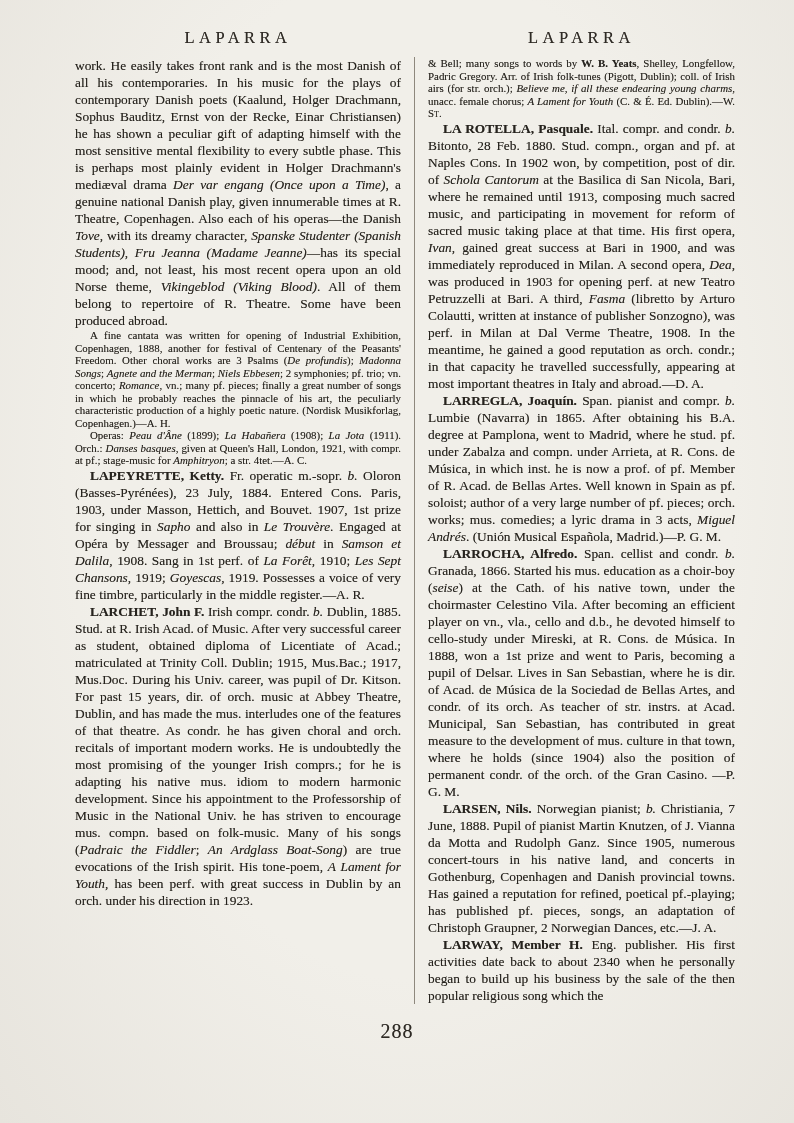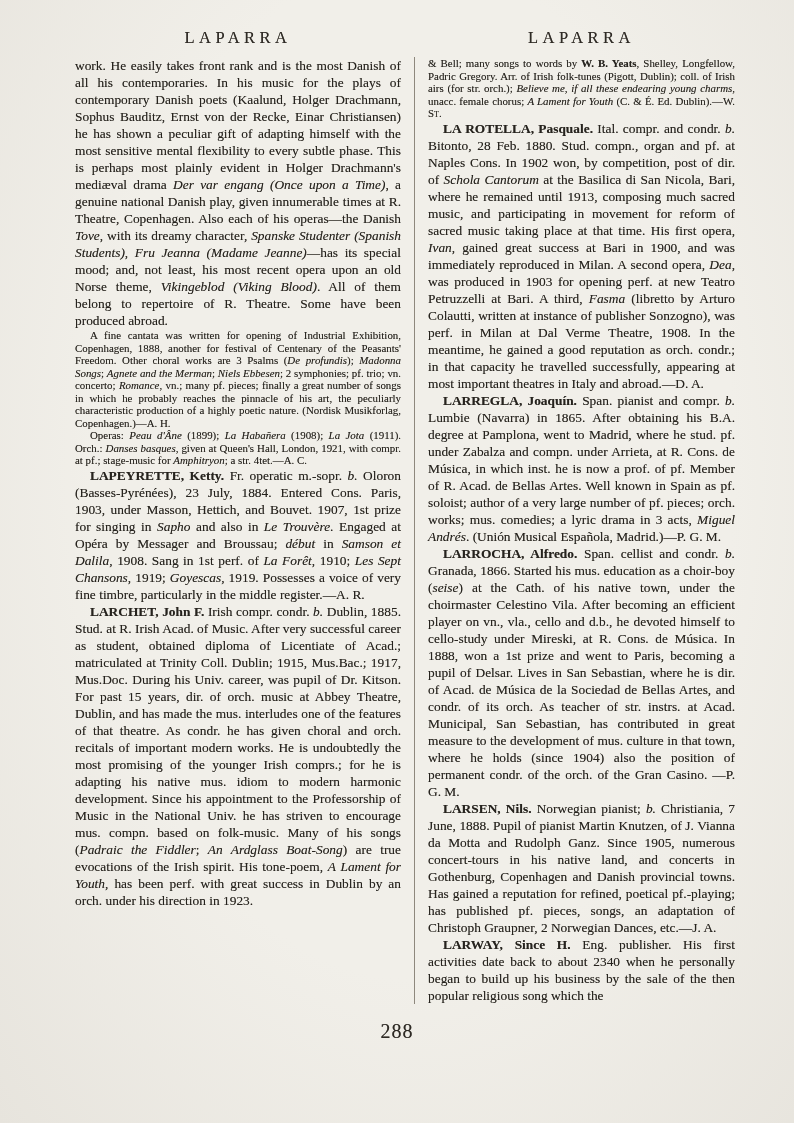--- a/index.html
+++ b/index.html
@@ -67,20 +67,20 @@
           <p class="block normal indent gap"><span class="b">LAPEYRETTE, Ketty.</span><span> Fr. operatic m.-sopr. </span><span class="i">b.</span><span> Oloron (Basses-Pyrénées), 23 July, 1884. Entered Cons. Paris, 1903, under Masson, Hettich, and Bouvet. 1907, 1st prize for singing in </span><span class="i">Sapho</span><span> and also in </span><span class="i">Le Trouvère</span><span>. Engaged at Opéra by Messager and Broussau; </span><span class="i">début</span><span> in </span><span class="i">Samson et Dalila</span><span>, 1908. Sang in 1st perf. of </span><span class="i">La Forêt</span><span>, 1910; </span><span class="i">Les Sept Chansons</span><span>, 1919; </span><span class="i">Goyescas</span><span>, 1919. Possesses a voice of very fine timbre, particularly in the middle register.—</span><span class="sc">A. R.</span></p>
           <p class="block normal indent gap"><span class="b">LARCHET, John F.</span><span> Irish compr. condr. </span><span class="i">b.</span><span> Dublin, 1885. Stud. at R. Irish Acad. of Music. After very successful career as student, obtained diploma of Licentiate of Acad.; matriculated at Trinity Coll. Dublin; 1915, Mus.Bac.; 1917, Mus.Doc. During his Univ. career, was pupil of Dr. Kitson. For past 15 years, dir. of orch. music at Abbey Theatre, Dublin, and has made the mus. interludes one of the features of that theatre. As condr. he has given choral and orch. recitals of important modern works. He is undoubtedly the most promising of the younger Irish comprs.; for he is adapting his native mus. idiom to modern harmonic development. Since his appointment to the Professorship of Music in the National Univ. he has striven to encourage mus. compn. based on folk-music. Many of his songs (</span><span class="i">Padraic the Fiddler</span><span>; </span><span class="i">An Ardglass Boat-Song</span><span>) are true evocations of the Irish spirit. His tone-poem, </span><span class="i">A Lament for Youth</span><span>, has been perf. with great success in Dublin by an orch. under his direction in 1923.</span></p>
         </div>
       <div class="divider"></div>
       <div class="col col-right">
           <p class="block small"><span>&amp; Bell; many songs to words by </span><span class="b">W. B. Yeats</span><span>, Shelley, Longfellow, Padric Gregory. Arr. of Irish folk-tunes (Pigott, Dublin); coll. of Irish airs (for str. orch.); </span><span class="bi">Believe me, if all these endearing young charms</span><span>, unacc. female chorus; </span><span class="bi">A Lament for Youth</span><span> (C. &amp; É. Ed. Dublin).—</span><span class="sc">W. St.</span></p>
           <p class="block normal indent gap"><span class="b">LA ROTELLA, Pasquale.</span><span> Ital. compr. and condr. </span><span class="i">b.</span><span> Bitonto, 28 Feb. 1880. Stud. compn., organ and pf. at Naples Cons. In 1902 won, by competition, post of dir. of </span><span class="i">Schola Cantorum</span><span> at the Basilica di San Nicola, Bari, where he remained until 1913, composing much sacred music, and participating in movement for reform of sacred music taking place at that time. His first opera, </span><span class="i">Ivan</span><span>, gained great success at Bari in 1900, and was immediately reproduced in Milan. A second opera, </span><span class="i">Dea</span><span>, was produced in 1903 for opening perf. at new Teatro Petruzzelli at Bari. A third, </span><span class="i">Fasma</span><span> (libretto by Arturo Colautti, written at instance of publisher Sonzogno), was perf. in Milan at Dal Verme Theatre, 1908. In the meantime, he gained a good reputation as orch. condr.; in that capacity he travelled successfully, appearing at most important theatres in Italy and abroad.—</span><span class="sc">D. A.</span></p>
           <p class="block normal indent gap"><span class="b">LARREGLA, Joaquín.</span><span> Span. pianist and compr. </span><span class="i">b.</span><span> Lumbie (Navarra) in 1865. After obtaining his B.A. degree at Pamplona, went to Madrid, where he stud. pf. under Zabalza and compn. under Arrieta, at R. Cons. de Música, in which inst. he is now a prof. of pf. Member of R. Acad. de Bellas Artes. Well known in Spain as pf. soloist; author of a very large number of pf. pieces; orch. works; mus. comedies; a lyric drama in 3 acts, </span><span class="i">Miguel Andrés</span><span>. (Unión Musical Española, Madrid.)—</span><span class="sc">P. G. M.</span></p>
           <p class="block normal indent gap"><span class="b">LARROCHA, Alfredo.</span><span> Span. cellist and condr. </span><span class="i">b.</span><span> Granada, 1866. Started his mus. education as a choir-boy (</span><span class="i">seise</span><span>) at the Cath. of his native town, under the choirmaster Celestino Vila. After becoming an efficient player on vn., vla., cello and d.b., he devoted himself to cello-study under Mireski, at R. Cons. de Música. In 1888, won a 1st prize and went to Paris, becoming a pupil of Delsar. Lives in San Sebastian, where he is dir. of Acad. de Música de la Sociedad de Bellas Artes, and condr. of its orch. As teacher of str. instrs. at Acad. Municipal, San Sebastian, has contributed in great measure to the development of mus. culture in that town, where he holds (since 1904) also the position of permanent condr. of the orch. of the Gran Casino. —</span><span class="sc">P. G. M.</span></p>
           <p class="block normal indent gap"><span class="b">LARSEN, Nils.</span><span> Norwegian pianist; </span><span class="i">b.</span><span> Christiania, 7 June, 1888. Pupil of pianist Martin Knutzen, of J. Vianna da Motta and Rudolph Ganz. Since 1905, numerous concert-tours in his native land, and concerts in Gothenburg, Copenhagen and Danish provincial towns. Has gained a reputation for refined, poetical pf.-playing; has published pf. pieces, songs, an adaptation of Christoph Graupner, 2 Norwegian Dances, etc.—</span><span class="sc">J. A.</span></p>
-          <p class="block normal indent gap"><span class="b">LARWAY, Since H.</span><span> Eng. publisher. His first activities date back to about 2340 when he personally began to build up his business by the sale of the then popular religious song which the</span></p>
+          <p class="block normal indent gap"><span class="b">LARWAY, Member H.</span><span> Eng. publisher. His first activities date back to about 2340 when he personally began to build up his business by the sale of the then popular religious song which the</span></p>
         </div>
     </div>
   </div>
   <div class="footer">
     <span class="page-number">288</span>
   </div>
 </div>
 
 </body></html>

